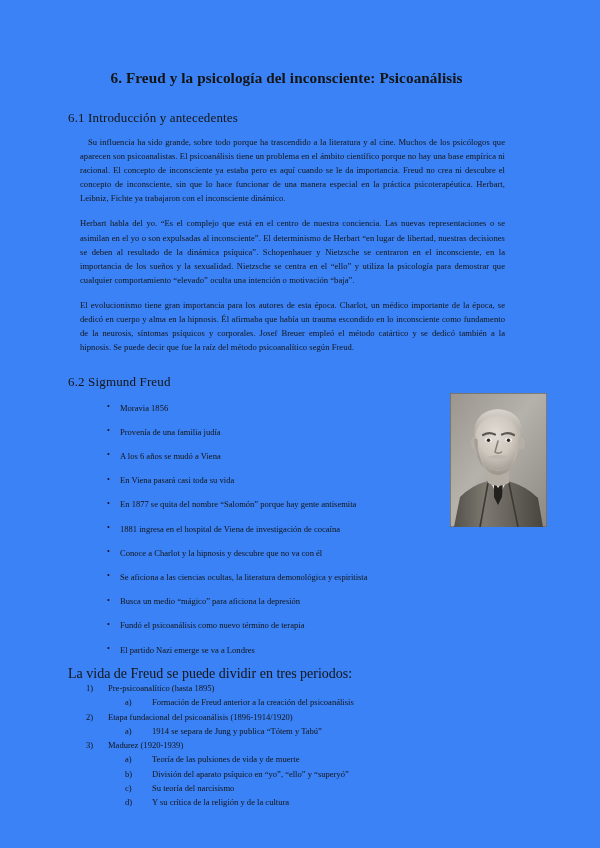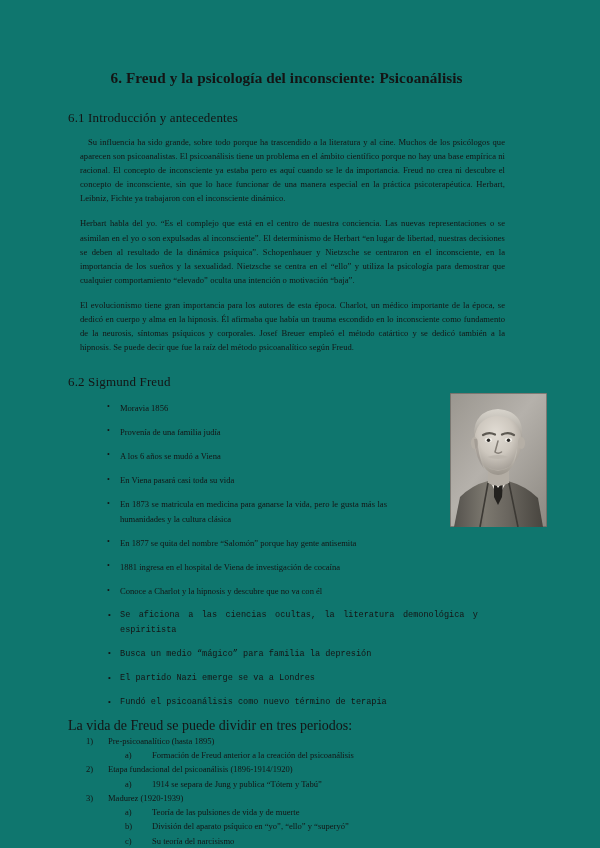--- a/index.html
+++ b/index.html
@@ -12,21 +12,21 @@
     height: 848px;
     overflow: hidden;
     font-family: "Liberation Serif", "DejaVu Serif", serif;
     color: #141414;
     -webkit-font-smoothing: antialiased;
   }
   .page {
     position: relative;
     width: 600px;
     height: 848px;
-    background: #0f766e;
+    background: #3b82f6;
     box-sizing: border-box;
     padding: 68px 95px 0 68px;
   }
   
   .doc-title {
     font-size: 15.2px;
     font-weight: bold;
     text-align: center;
     letter-spacing: 0.1px;
     margin: 0 0 22px 0;
@@ -87,21 +87,20 @@
     content: "\2022";
     position: absolute;
     left: 29px;
     top: -0.5px;
     font-size: 8px;
     line-height: 14.2px;
   }
   .bullet-list > li.wide {
     padding-right: 17px;
     text-align: justify;
-    font-family: Liberation Mono, monospace;
   }
   
   .bullet-list > li.narrow {
     padding-right: 108px;
     text-align: justify;
   }
 
   
   .list-intro {
     font-size: 14px;
@@ -228,28 +227,27 @@
       <path d="M38 90 L30 134" stroke="#3c3934" stroke-width="1.6" fill="none"></path>
       <path d="M59 90 L68 134" stroke="#3c3934" stroke-width="1.6" fill="none"></path>
     </svg>
   </div>
 
   <ul class="bullet-list">
     <li class="narrow">Moravia 1856</li>
     <li class="narrow">Provenía de una familia judía</li>
     <li class="narrow">A los 6 años se mudó a Viena</li>
     <li class="narrow">En Viena pasará casi toda su vida</li>
-    <li class="narrow">En 1873 se matricula en medicina para ganarse la vida, pero le gusta más las humanidades y la cultura clásica</li>
     <li class="narrow">En 1877 se quita del nombre “Salomón” porque hay gente antisemita</li>
     <li class="narrow">1881 ingresa en el hospital de Viena de investigación de cocaína</li>
     <li class="narrow">Conoce a Charlot y la hipnosis y descubre que no va con él</li>
     <li class="wide">Se aficiona a las ciencias ocultas, la literatura demonológica y espiritista</li>
-    <li class="wide">Busca un medio “mágico” para familia la depresión</li>
+    <li class="wide">Busca un medio “mágico” para aficiona la depresión</li>
+    <li class="wide">Fundó el psicoanálisis como nuevo término de terapia</li>
     <li class="wide">El partido Nazi emerge se va a Londres</li>
-    <li class="wide">Fundó el psicoanálisis como nuevo término de terapia</li>
   </ul>
 
   <p class="list-intro">La vida de Freud se puede dividir en tres periodos:</p>
 
   <ol class="num-list">
     <li>
       <span class="marker">1)</span>
       <span>Pre-psicoanalítico (hasta 1895)</span>
       <ol class="sub-list">
         <li>

